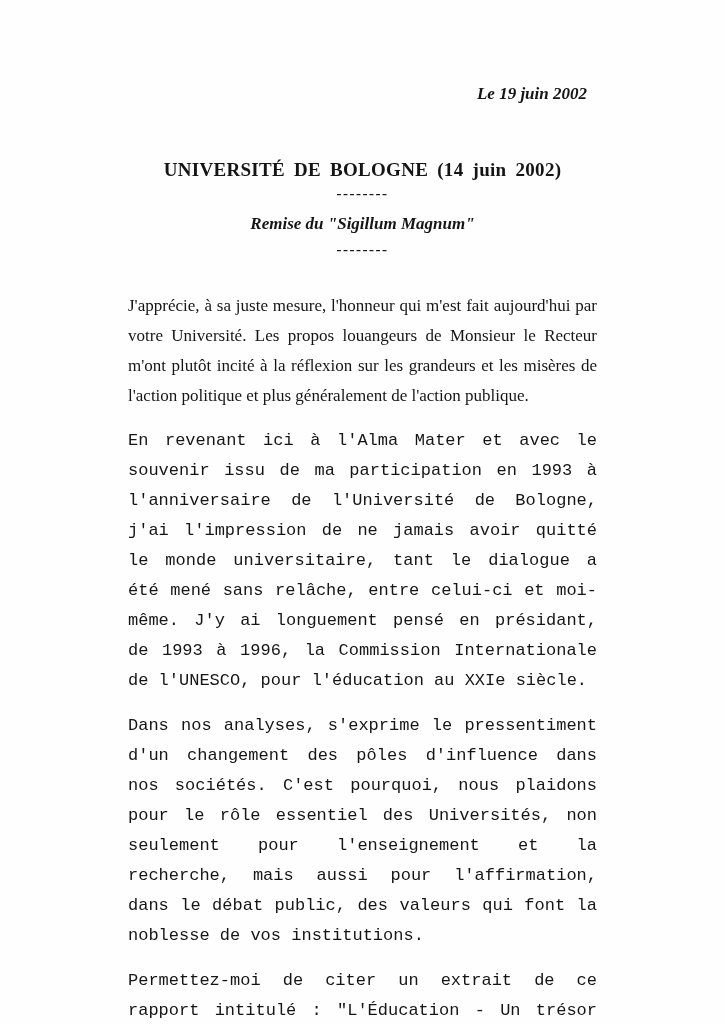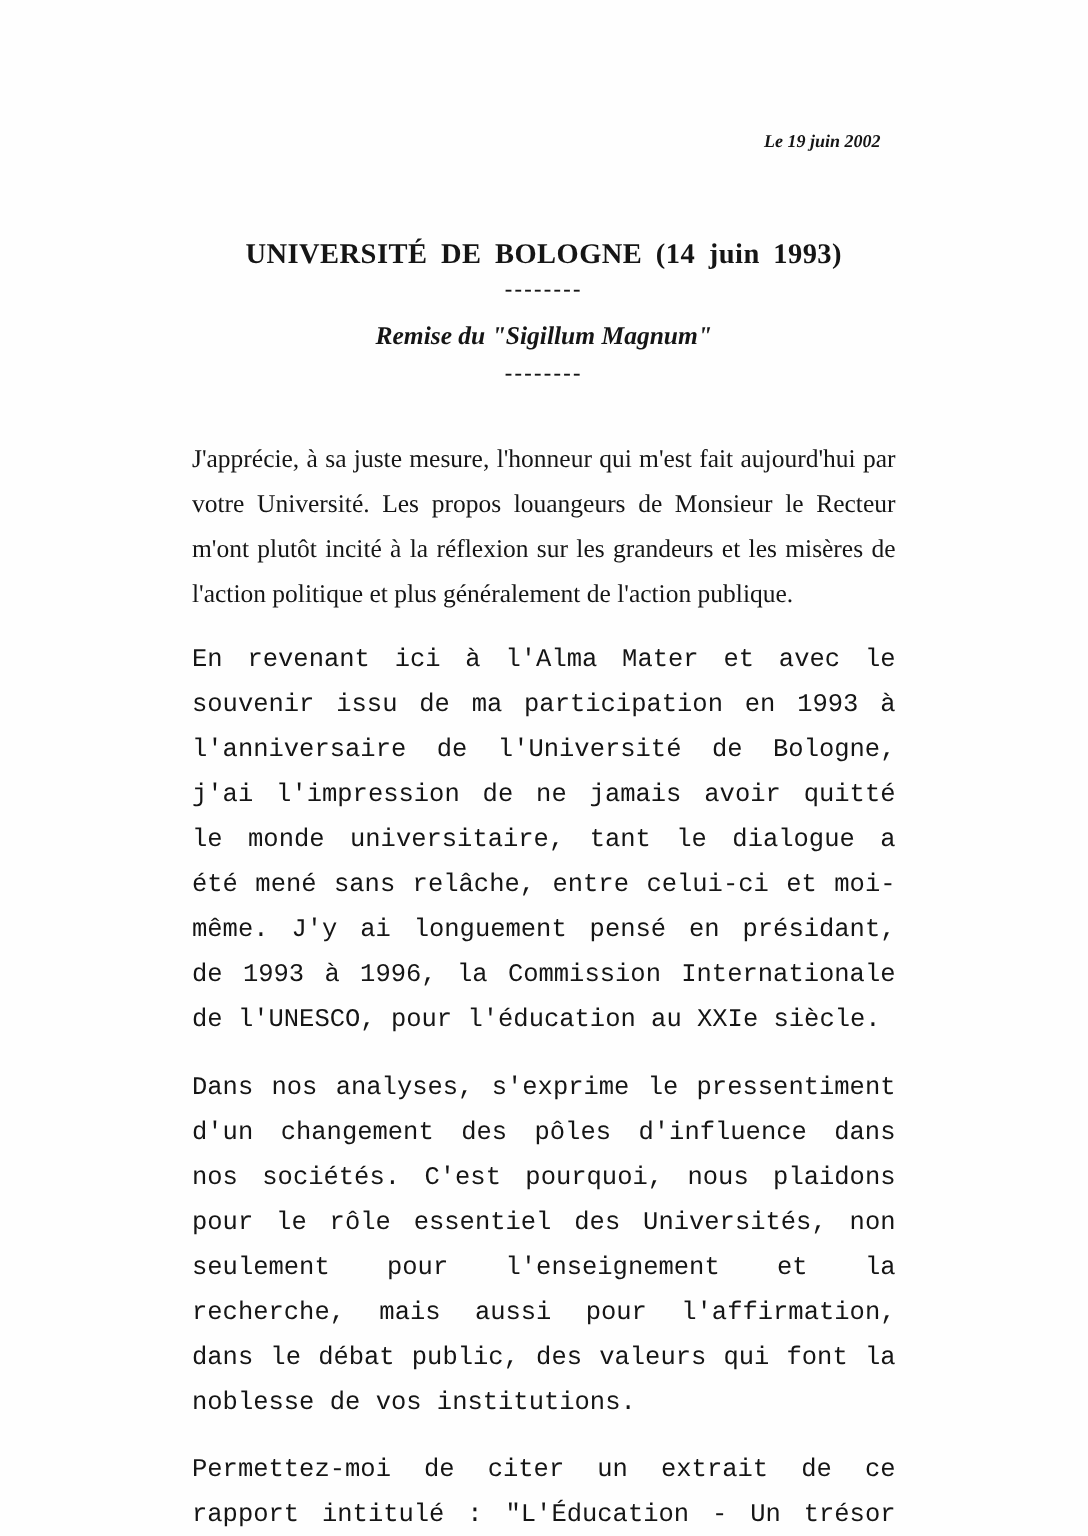--- a/index.html
+++ b/index.html
@@ -15,21 +15,21 @@
     background: #fefefe;
     color: #151515;
     font-family: "Liberation Serif", serif;
     box-sizing: border-box;
     overflow: hidden;
   }
   .date-line {
     margin-top: 83px;
     padding-right: 138px;
     text-align: right;
-    font-size: 12px;
+    font-size: 17px;
     line-height: 22px;
     font-weight: bold;
     font-style: italic;
   }
   .doc-title {
     margin-top: 53px;
     text-align: center;
     font-size: 19px;
     line-height: 24px;
     font-weight: bold;
@@ -72,21 +72,21 @@
     font-family: Liberation Mono, monospace;
   }
 </style>
 </head>
 <body>
 
 <div class="page">
 
   <div class="date-line">Le 19 juin 2002</div>
 
-  <div class="doc-title">UNIVERSITÉ DE BOLOGNE (14 juin 1993)</div>
+  <div class="doc-title">UNIVERSITÉ DE BOLOGNE (14 juin 2002)</div>
 
   <div class="separator">--------</div>
 
   <div class="subtitle subtitle-first">Remise du "Sigillum Magnum"</div>
 
 
   <div class="separator separator-bottom">--------</div>
 
   <div class="doc-body">
     <p>J'apprécie, à sa juste mesure, l'honneur qui m'est fait aujourd'hui par votre Université. Les propos louangeurs de Monsieur le Recteur m'ont plutôt incité à la réflexion sur les grandeurs et les misères de l'action politique et plus généralement de l'action publique.</p>

